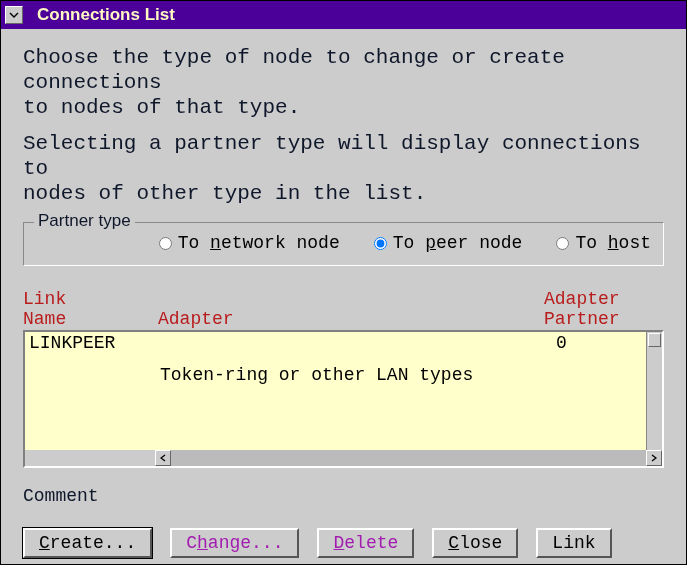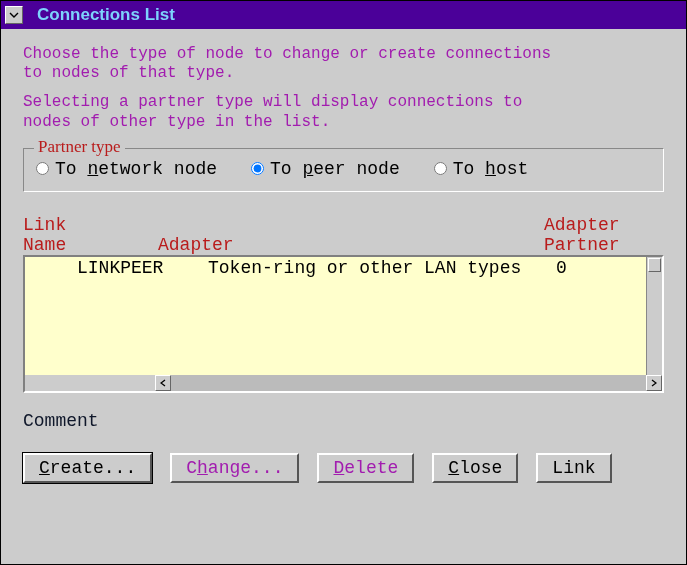--- a/index.html
+++ b/index.html
@@ -10,21 +10,21 @@
     font-family:"Helvetica Neue",Helvetica,Arial,sans-serif;
     font-size:17px;
     box-sizing:border-box;
     border:1px solid #000;
     position:relative;
   }
   *{box-sizing:border-box;}
   
   .title-bar{
     background:#4b0099;
-    color:#7dd3fc;
+    color:#fef9c3;
     height:28px;
     display:flex;
     align-items:center;
     padding:0 4px;
     font-family:Verdana,Arial,sans-serif;
     font-size:17px;
     font-weight:bold;
   }
   .sys-button{
     width:18px;height:18px;
@@ -37,50 +37,51 @@
     align-items:center;
     justify-content:center;
     font-size:10px;
     margin-right:14px;
   }
   .sys-button svg{width:10px;height:6px;}
   .content{
     padding:16px 22px 16px 22px;
   }
   .intro{
-    color:#a21caf;
-    font-family:"Courier New",monospace;
-    font-size:16px;
+    color:#0f172a;
+    font-family:"Courier New",monospace;
+    font-size:21px;
     line-height:1.2;
     margin-bottom:10px;
   }
   
   .groupbox{
     border:1px solid;
     border-color:#888 #fff #fff #888;
     position:relative;
     margin:16px 0 8px 0;
     padding:10px 12px 12px 12px;
   }
   .group-title{
     position:absolute;
     top:-12px;left:10px;
     background:#cccccc;
-    color:#b91c1c;
-    font-family:Liberation Serif, serif;
+    color:#0f172a;
+    font-family:Liberation Sans, sans-serif;
     font-size:17px;
     padding:0 4px;
   }
   .radio-row{
     display:flex;
     gap:34px;
     align-items:center;
     font-family:"Courier New",monospace;
     font-size:18px;
     color:#000;
+    justify-content:flex-end;
   }
   .radio-opt{display:flex;align-items:center;gap:6px;}
   .radio-opt input{margin:0;}
   .ul{text-decoration:underline;}
   
   .col-headers{
     display:flex;
     color:#b91c1c;
     font-family:"Courier New",monospace;
     font-size:18px;
@@ -109,22 +110,22 @@
     font-family:"Courier New",monospace;
     font-size:18px;
     color:#000;
   }
   .list-row{
     display:flex;
     height:22px;
     line-height:22px;
     padding-left:4px;
   }
-  .lc-link{width:131px;margin-left:48px;}
-  .lc-adapter{flex:1;}
+  .lc-link{width:131px;}
+  .lc-adapter{flex:1;margin-top:32px;}
   .lc-num{width:90px;}
   .vscroll{
     width:16px;
     background:#ccc;
     border-left:1px solid #888;
     position:relative;
   }
   .vscroll .thumb{
     position:absolute;top:1px;left:1px;right:1px;height:14px;
     background:#ccc;

